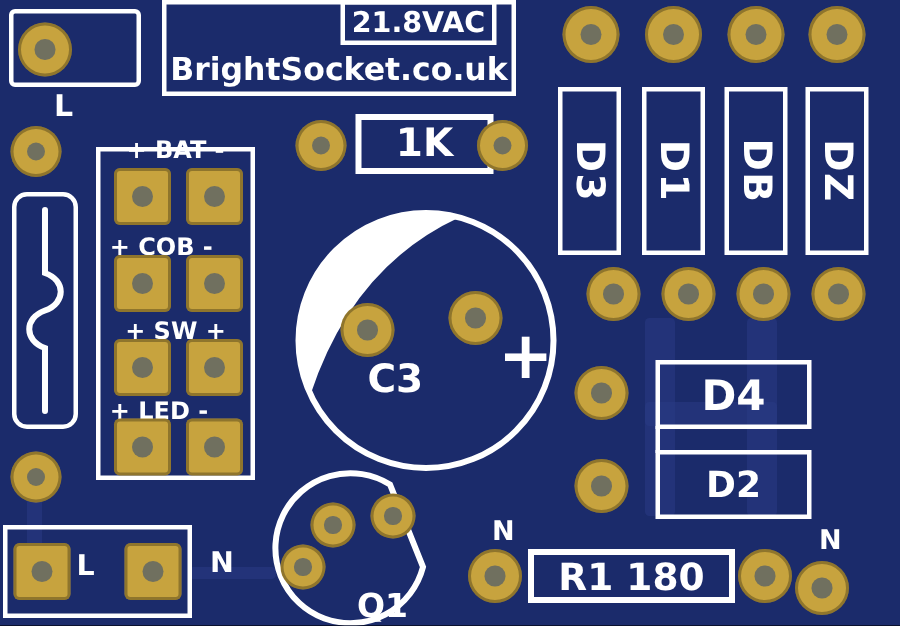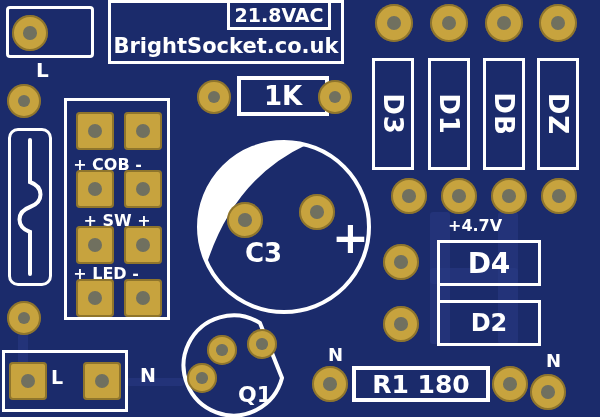--- a/index.html
+++ b/index.html
@@ -70,20 +70,21 @@
   <div class="pad" style="left:491px;top:178px;"></div>
   <div class="pad" style="left:541px;top:178px;"></div>
 
   <div class="silk-box" style="left:8px;top:128px;width:44px;height:158px;border-radius:10px;"></div>
   <svg style="left:11px;top:132px;" width="38" height="150" viewBox="0 0 38 150">
     <path d="M19 8 L19 50 C 33 55, 33 70, 19 75 C 5 80, 5 95, 19 100 L19 142" fill="none" stroke="#FFFFFF" stroke-width="4" stroke-linecap="round"></path>
   </svg>
   <div class="pad md" style="left:7px;top:301px;"></div>
 
   <div class="silk-box" style="left:64px;top:98px;width:106px;height:222px;"></div>
+  <div class="silk-text" style="left:64px;top:90px;width:106px;text-align:center;font-size:16px;">+ BAT -</div>
   <div class="pad sq" style="left:76px;top:112px;"></div>
   <div class="pad sq" style="left:124px;top:112px;"></div>
   <div class="silk-text" style="left:64px;top:155px;width:87px;text-align:center;font-size:16px;">+ COB -</div>
   <div class="pad sq" style="left:76px;top:170px;"></div>
   <div class="pad sq" style="left:124px;top:170px;"></div>
   <div class="silk-text" style="left:64px;top:211px;width:106px;text-align:center;font-size:16px;">+ SW +</div>
   <div class="pad sq" style="left:76px;top:226px;"></div>
   <div class="pad sq" style="left:124px;top:226px;"></div>
   <div class="silk-text" style="left:64px;top:264px;width:84px;text-align:center;font-size:16px;">+ LED -</div>
   <div class="pad sq" style="left:76px;top:279px;"></div>
@@ -100,36 +101,35 @@
     <circle cx="89" cy="89" r="85" fill="none" stroke="#FFFFFF" stroke-width="4"></circle>
   </svg>
   <div class="pad" style="left:227px;top:202px;"></div>
   <div class="pad" style="left:299px;top:194px;"></div>
   <div class="silk-text" style="left:245px;top:238px;font-size:26px;">C3</div>
   <div class="silk-text" style="left:332px;top:212px;font-size:44px;">+</div>
 
   <div class="pad" style="left:383px;top:244px;"></div>
   <div class="pad" style="left:383px;top:306px;"></div>
 
-  <div class="silk-text" style="left:448px;top:216px;font-size:16px;">+4.7V</div>
   <div class="silk-box center-flex" style="left:437px;top:240px;width:104px;height:46px;">
     <span class="silk-text" style="position:static;font-size:28px;">D4</span>
   </div>
   <div class="silk-line" style="left:437px;top:284px;width:3px;height:18px;"></div>
   <div class="silk-box center-flex" style="left:437px;top:300px;width:104px;height:46px;">
     <span class="silk-text" style="position:static;font-size:24px;">D2</span>
   </div>
 
   <svg style="left:178px;top:308px;" width="115" height="112" viewBox="0 0 115 112">
     <path d="M82 15 A50 50 0 1 0 104 70 Z" fill="none" stroke="#FFFFFF" stroke-width="4"></path>
   </svg>
   <div class="pad sm" style="left:207px;top:335px;"></div>
   <div class="pad sm" style="left:247px;top:329px;"></div>
   <div class="pad sm" style="left:187px;top:363px;"></div>
-  <div class="silk-text" style="left:238px;top:382px;font-size:22px;">Q1</div>
+  <div class="silk-text" style="left:238px;top:392px;font-size:22px;">Q1</div>
 
   <div class="silk-text" style="left:328px;top:344px;font-size:18px;">N</div>
   <div class="pad" style="left:312px;top:366px;"></div>
   <div class="silk-box thick center-flex" style="left:352px;top:366px;width:138px;height:36px;">
     <span class="silk-text" style="position:static;font-size:25px;">R1 180</span>
   </div>
   <div class="pad" style="left:492px;top:366px;"></div>
   <div class="silk-text" style="left:546px;top:350px;font-size:18px;">N</div>
   <div class="pad" style="left:530px;top:374px;"></div>
 

